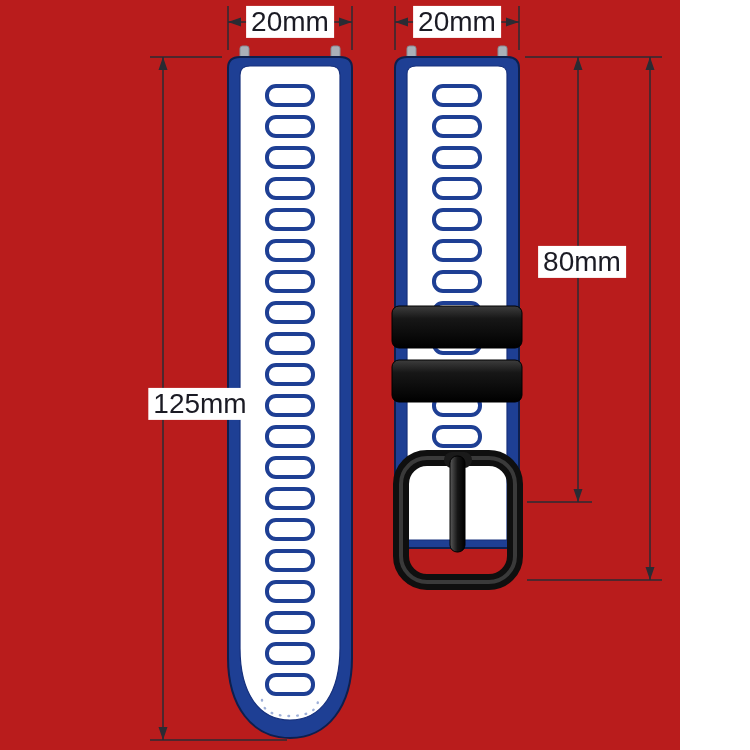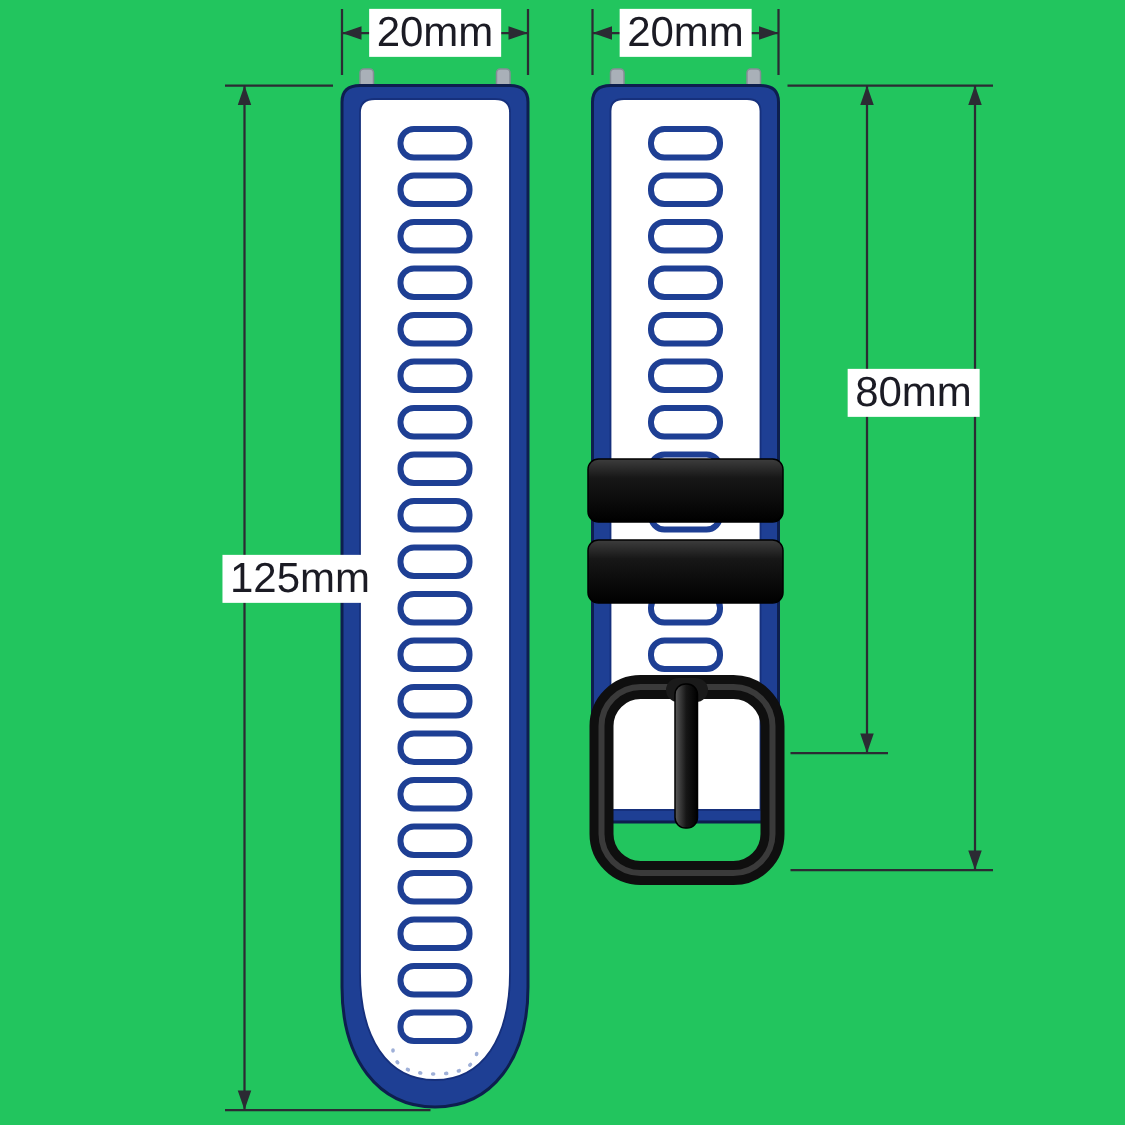--- a/index.html
+++ b/index.html
@@ -1,19 +1,19 @@
 <!DOCTYPE html>
 <html><head>
 <meta charset="utf-8">
 <style>
   html,body{margin:0;padding:0;background:#ffffff;}
   .canvas{
     position:relative;
-    width:750px;height:750px;
-    background:#22c55e;
+    width:680px;height:750px;
+    background:#b91c1c;
     overflow:hidden;
     font-family:"Liberation Sans", sans-serif;
   }
   svg{position:absolute;left:0;top:0;}
   .dl{stroke:#2b2b33;stroke-width:1.5;fill:none;}
   .ar{fill:#2b2b33;stroke:none;}
   .strap-outer{fill:#1e3f94;stroke:#0d1f4e;stroke-width:2;}
   .strap-inner{fill:#ffffff;stroke:#16307c;stroke-width:1.2;}
   .pin{fill:#a9b0b8;stroke:#868d96;stroke-width:1;}
   .keeper{fill:url(#gk);stroke:#000000;stroke-width:1;}
@@ -123,16 +123,16 @@
         <rect x="401" y="458" width="114" height="124" rx="26" fill="none" stroke="#0f0f0f" stroke-width="16"></rect>
         <rect x="401" y="458" width="114" height="124" rx="26" fill="none" stroke="#3a3a3a" stroke-width="4"></rect>
         <rect x="444" y="452" width="28" height="16" rx="8" fill="#1a1a1a"></rect>
         <rect x="450" y="456" width="15" height="96" rx="7" fill="url(#gt)" stroke="#000000" stroke-width="1"></rect>
       </g>
     </g>
   </svg>
 
   <div class="dim-label" style="left:290px;top:22px;">20mm</div>
   <div class="dim-label" style="left:457px;top:22px;">20mm</div>
-  <div class="dim-label" style="left:200px;top:386px;">125mm</div>
-  <div class="dim-label" style="left:609px;top:262px;">80mm</div>
+  <div class="dim-label" style="left:200px;top:404px;">125mm</div>
+  <div class="dim-label" style="left:582px;top:262px;">80mm</div>
 
 </div>
 
 </body></html>

